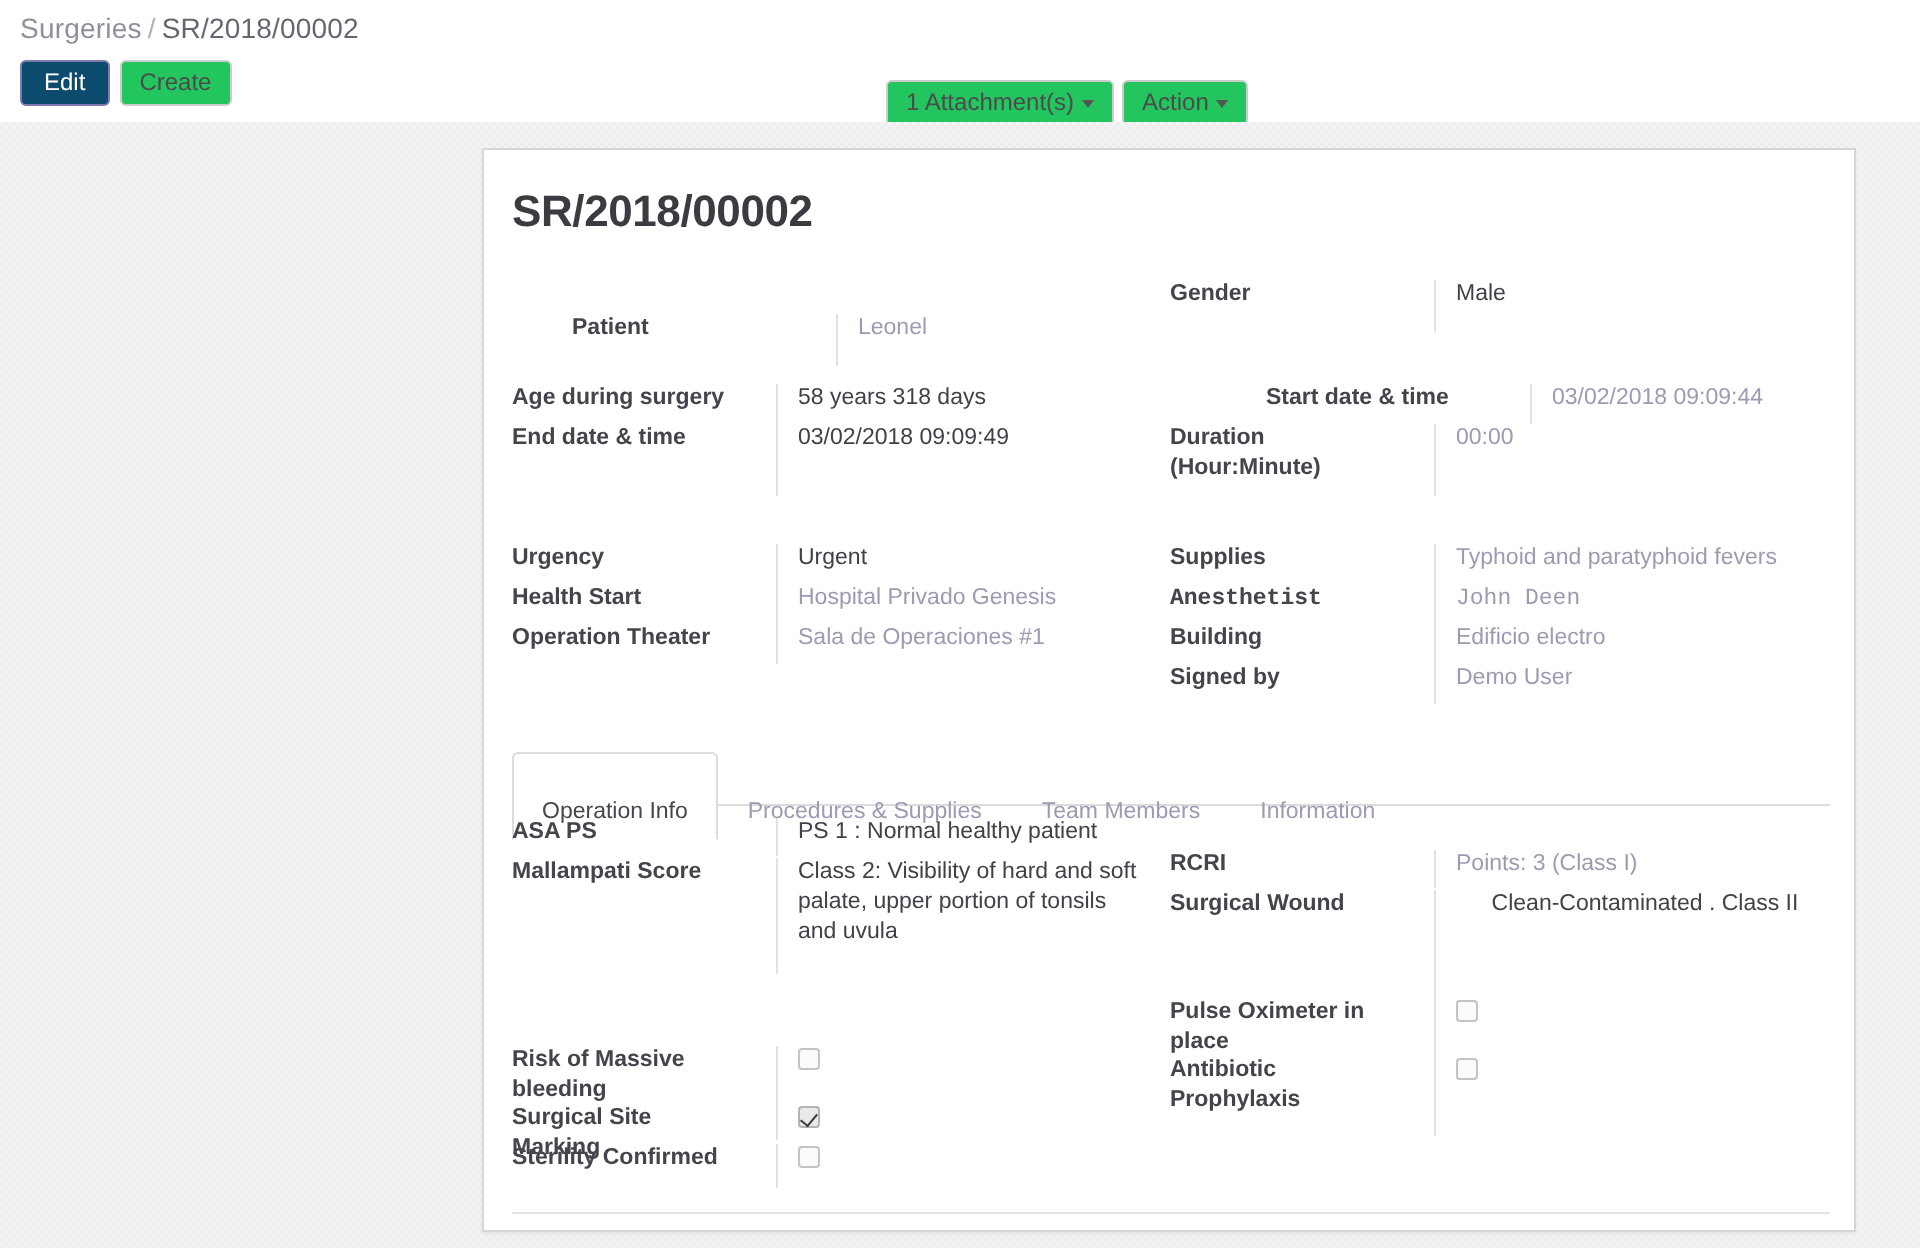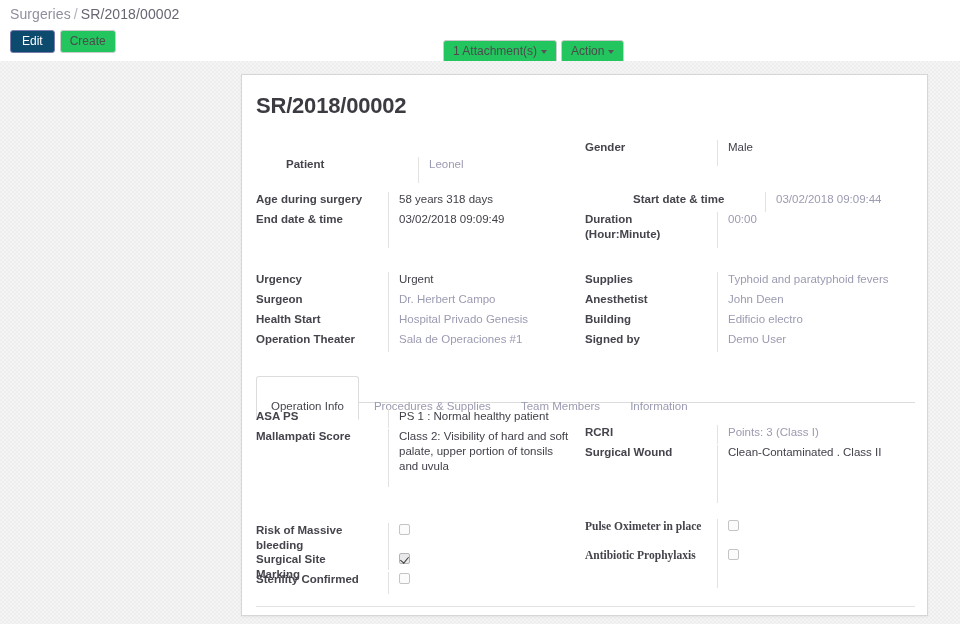--- a/index.html
+++ b/index.html
@@ -271,38 +271,34 @@
           <span class="fld-value link" style="height:36px;">00:00</span>
         </div>
       </div>
 
       <div class="grp grp-left" style="top:197px;">
         <div class="fld" style="height:20px;">
           <span class="fld-label">Urgency</span>
           <span class="fld-value plain" style="height:20px;">Urgent</span>
         </div>
         <div class="fld" style="height:20px;">
-          <span class="fld-label">Surgeon</span>
-          <span class="fld-value link" style="height:20px;">Dr. Herbert Campo</span>
-        </div>
-        <div class="fld" style="height:20px;">
           <span class="fld-label">Health Start</span>
           <span class="fld-value link" style="height:20px;">Hospital Privado Genesis</span>
         </div>
         <div class="fld" style="height:20px;">
           <span class="fld-label">Operation Theater</span>
           <span class="fld-value link" style="height:20px;">Sala de Operaciones #1</span>
         </div>
       </div>
       <div class="grp grp-right" style="top:197px;">
         <div class="fld" style="height:20px;">
           <span class="fld-label">Supplies</span>
           <span class="fld-value link" style="height:20px;">Typhoid and paratyphoid fevers</span>
         </div>
-        <div class="fld" style="height:20px;">
+        <div class="fld" style="height:20px;font-family:Liberation Mono, monospace;">
           <span class="fld-label">Anesthetist</span>
           <span class="fld-value link" style="height:20px;">John Deen</span>
         </div>
         <div class="fld" style="height:20px;">
           <span class="fld-label">Building</span>
           <span class="fld-value link" style="height:20px;">Edificio electro</span>
         </div>
         <div class="fld" style="height:20px;">
           <span class="fld-label">Signed by</span>
           <span class="fld-value link" style="height:20px;">Demo User</span>
@@ -325,39 +321,39 @@
           <span class="fld-value plain" style="height:58px;">Class 2: Visibility of hard and soft palate, upper portion of tonsils and uvula</span>
         </div>
       </div>
       <div class="grp grp-right" style="top:350px;">
         <div class="fld" style="height:19px;">
           <span class="fld-label">RCRI</span>
           <span class="fld-value link" style="height:19px;">Points: 3 (Class I)</span>
         </div>
         <div class="fld" style="height:58px;">
           <span class="fld-label">Surgical Wound</span>
-          <span class="fld-value plain" style="height:58px;">Clean-Contaminated . Class II</span>
+          <span class="fld-value plain" style="height:58px;text-align:center;">Clean-Contaminated . Class II</span>
         </div>
       </div>
 
       <div class="grp grp-left" style="top:448px;">
         <div class="fld" style="height:29px;">
           <span class="fld-label">Risk of Massive bleeding</span>
           <span class="fld-value cb" style="height:29px;"><span class="cbx"></span></span>
         </div>
         <div class="fld" style="height:18px;">
           <span class="fld-label">Surgical Site Marking</span>
           <span class="fld-value cb" style="height:18px;"><span class="cbx checked"></span></span>
         </div>
         <div class="fld" style="height:22px;">
           <span class="fld-label">Sterility Confirmed</span>
           <span class="fld-value cb" style="height:22px;"><span class="cbx"></span></span>
         </div>
       </div>
-      <div class="grp grp-right" style="top:444px;font-family:Liberation Serif, serif;">
+      <div class="grp grp-right" style="top:424px;">
         <div class="fld" style="height:29px;">
           <span class="fld-label">Pulse Oximeter in place</span>
           <span class="fld-value cb" style="height:29px;"><span class="cbx"></span></span>
         </div>
         <div class="fld" style="height:40px;">
           <span class="fld-label">Antibiotic Prophylaxis</span>
           <span class="fld-value cb" style="height:40px;"><span class="cbx"></span></span>
         </div>
       </div>
 

